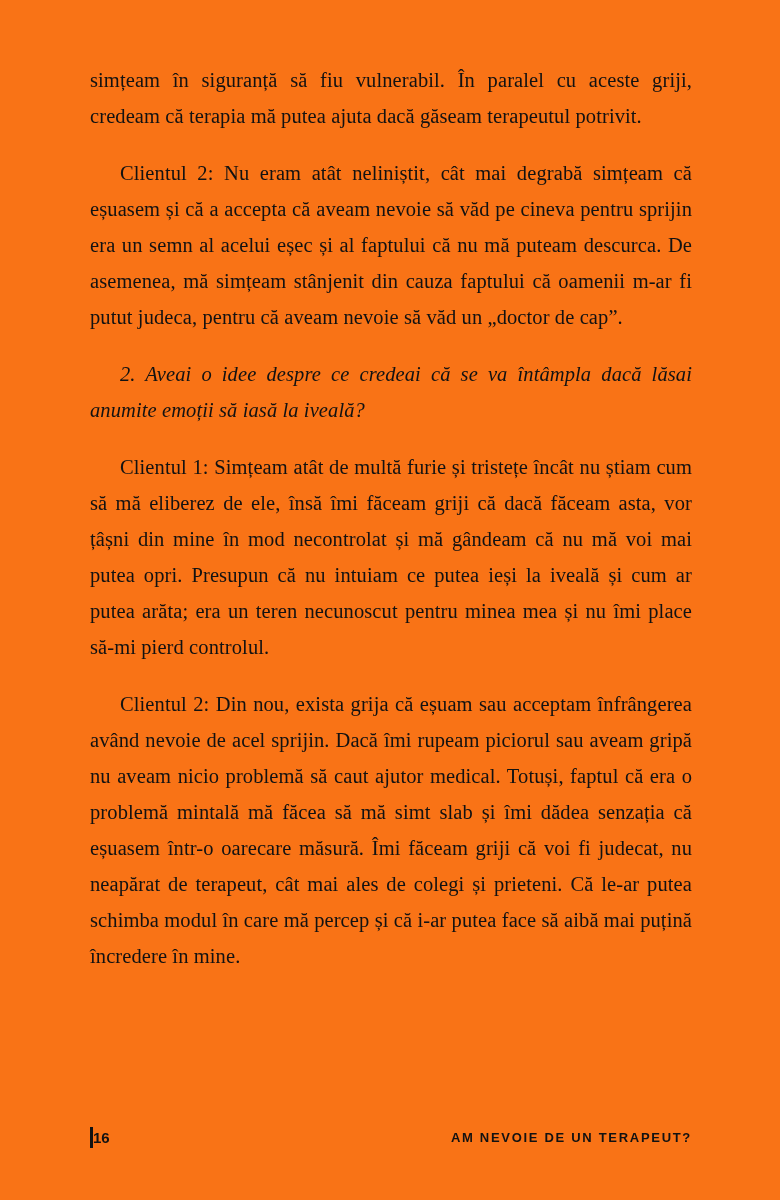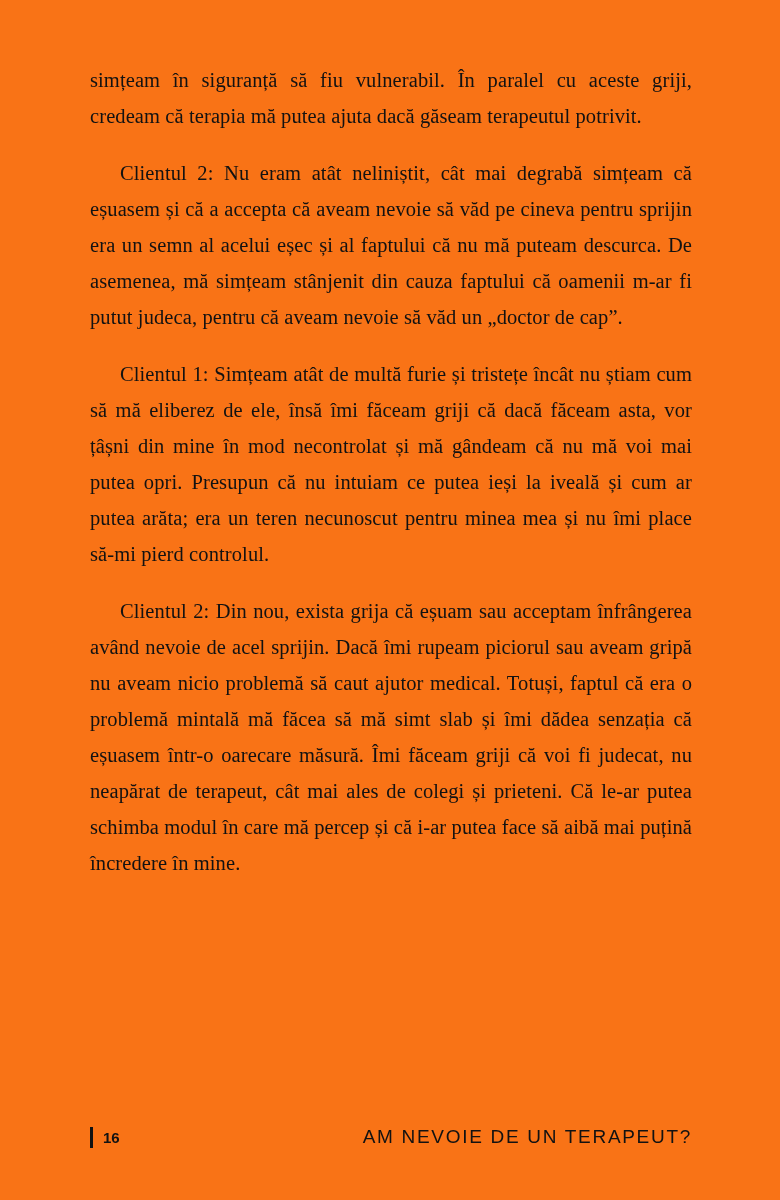--- a/index.html
+++ b/index.html
@@ -47,50 +47,50 @@
       top: 1124px;
       height: 26px;
       display: flex;
       justify-content: space-between;
       align-items: center;
       font-family: "Liberation Sans", "DejaVu Sans", sans-serif;
     }
     .footer-left {
       display: flex;
       align-items: center;
-      gap: 10px;
     }
     .footer-bar {
       display: inline-block;
       width: 3px;
       height: 21px;
       background: #121212;
     }
     .page-num {
       font-weight: bold;
       font-size: 15px;
     }
     .running-title {
-      font-weight: normal;
-      font-size: 19px;
+      font-weight: bold;
+      font-size: 13px;
       letter-spacing: 1.7px;
       text-transform: uppercase;
     }
   </style>
 </head>
 <body>
 
 <div class="book-page">
 
   <main class="text-block">
 
     <p class="para no-indent"><span>simțeam în siguranță să fiu vulnerabil. În paralel cu aceste griji, credeam că terapia mă putea ajuta dacă găseam terapeutul potrivit.</span></p>
 
     <p class="para"><b class="speaker">Clientul 2:</b> <span>Nu eram atât neliniștit, cât mai degrabă simțeam că eșuasem și că a accepta că aveam nevoie să văd pe cineva pentru sprijin era un semn al acelui eșec și al faptului că nu mă puteam descurca. De asemenea, mă simțeam stânjenit din cauza faptului că oamenii m-ar fi putut judeca, pentru că aveam nevoie să văd un „doctor de cap”.</span></p>
 
+    <p class="para question"><span>2. Aveai o idee despre ce credeai că se va întâmpla dacă lăsai anumite emoții să iasă la iveală?</span></p>
 
     <p class="para"><b class="speaker">Clientul 1:</b> <span>Simțeam atât de multă furie și tristețe încât nu știam cum să mă eliberez de ele, însă îmi făceam griji că dacă făceam asta, vor țâșni din mine în mod necontrolat și mă gândeam că nu mă voi mai putea opri. Presupun că nu intuiam ce putea ieși la iveală și cum ar putea arăta; era un teren necunoscut pentru minea mea și nu îmi place să-mi pierd controlul.</span></p>
 
     <p class="para"><b class="speaker">Clientul 2:</b> <span>Din nou, exista grija că eșuam sau acceptam înfrângerea având nevoie de acel sprijin. Dacă îmi rupeam piciorul sau aveam gripă nu aveam nicio problemă să caut ajutor medical. Totuși, faptul că era o problemă mintală mă făcea să mă simt slab și îmi dădea senzația că eșuasem într-o oarecare măsură. Îmi făceam griji că voi fi judecat, nu neapărat de terapeut, cât mai ales de colegi și prieteni. Că le-ar putea schimba modul în care mă percep și că i-ar putea face să aibă mai puțină încredere în mine.</span></p>
 
   </main>
 
   <footer class="page-footer">
     <div class="footer-left">
       <span class="footer-bar"></span>

